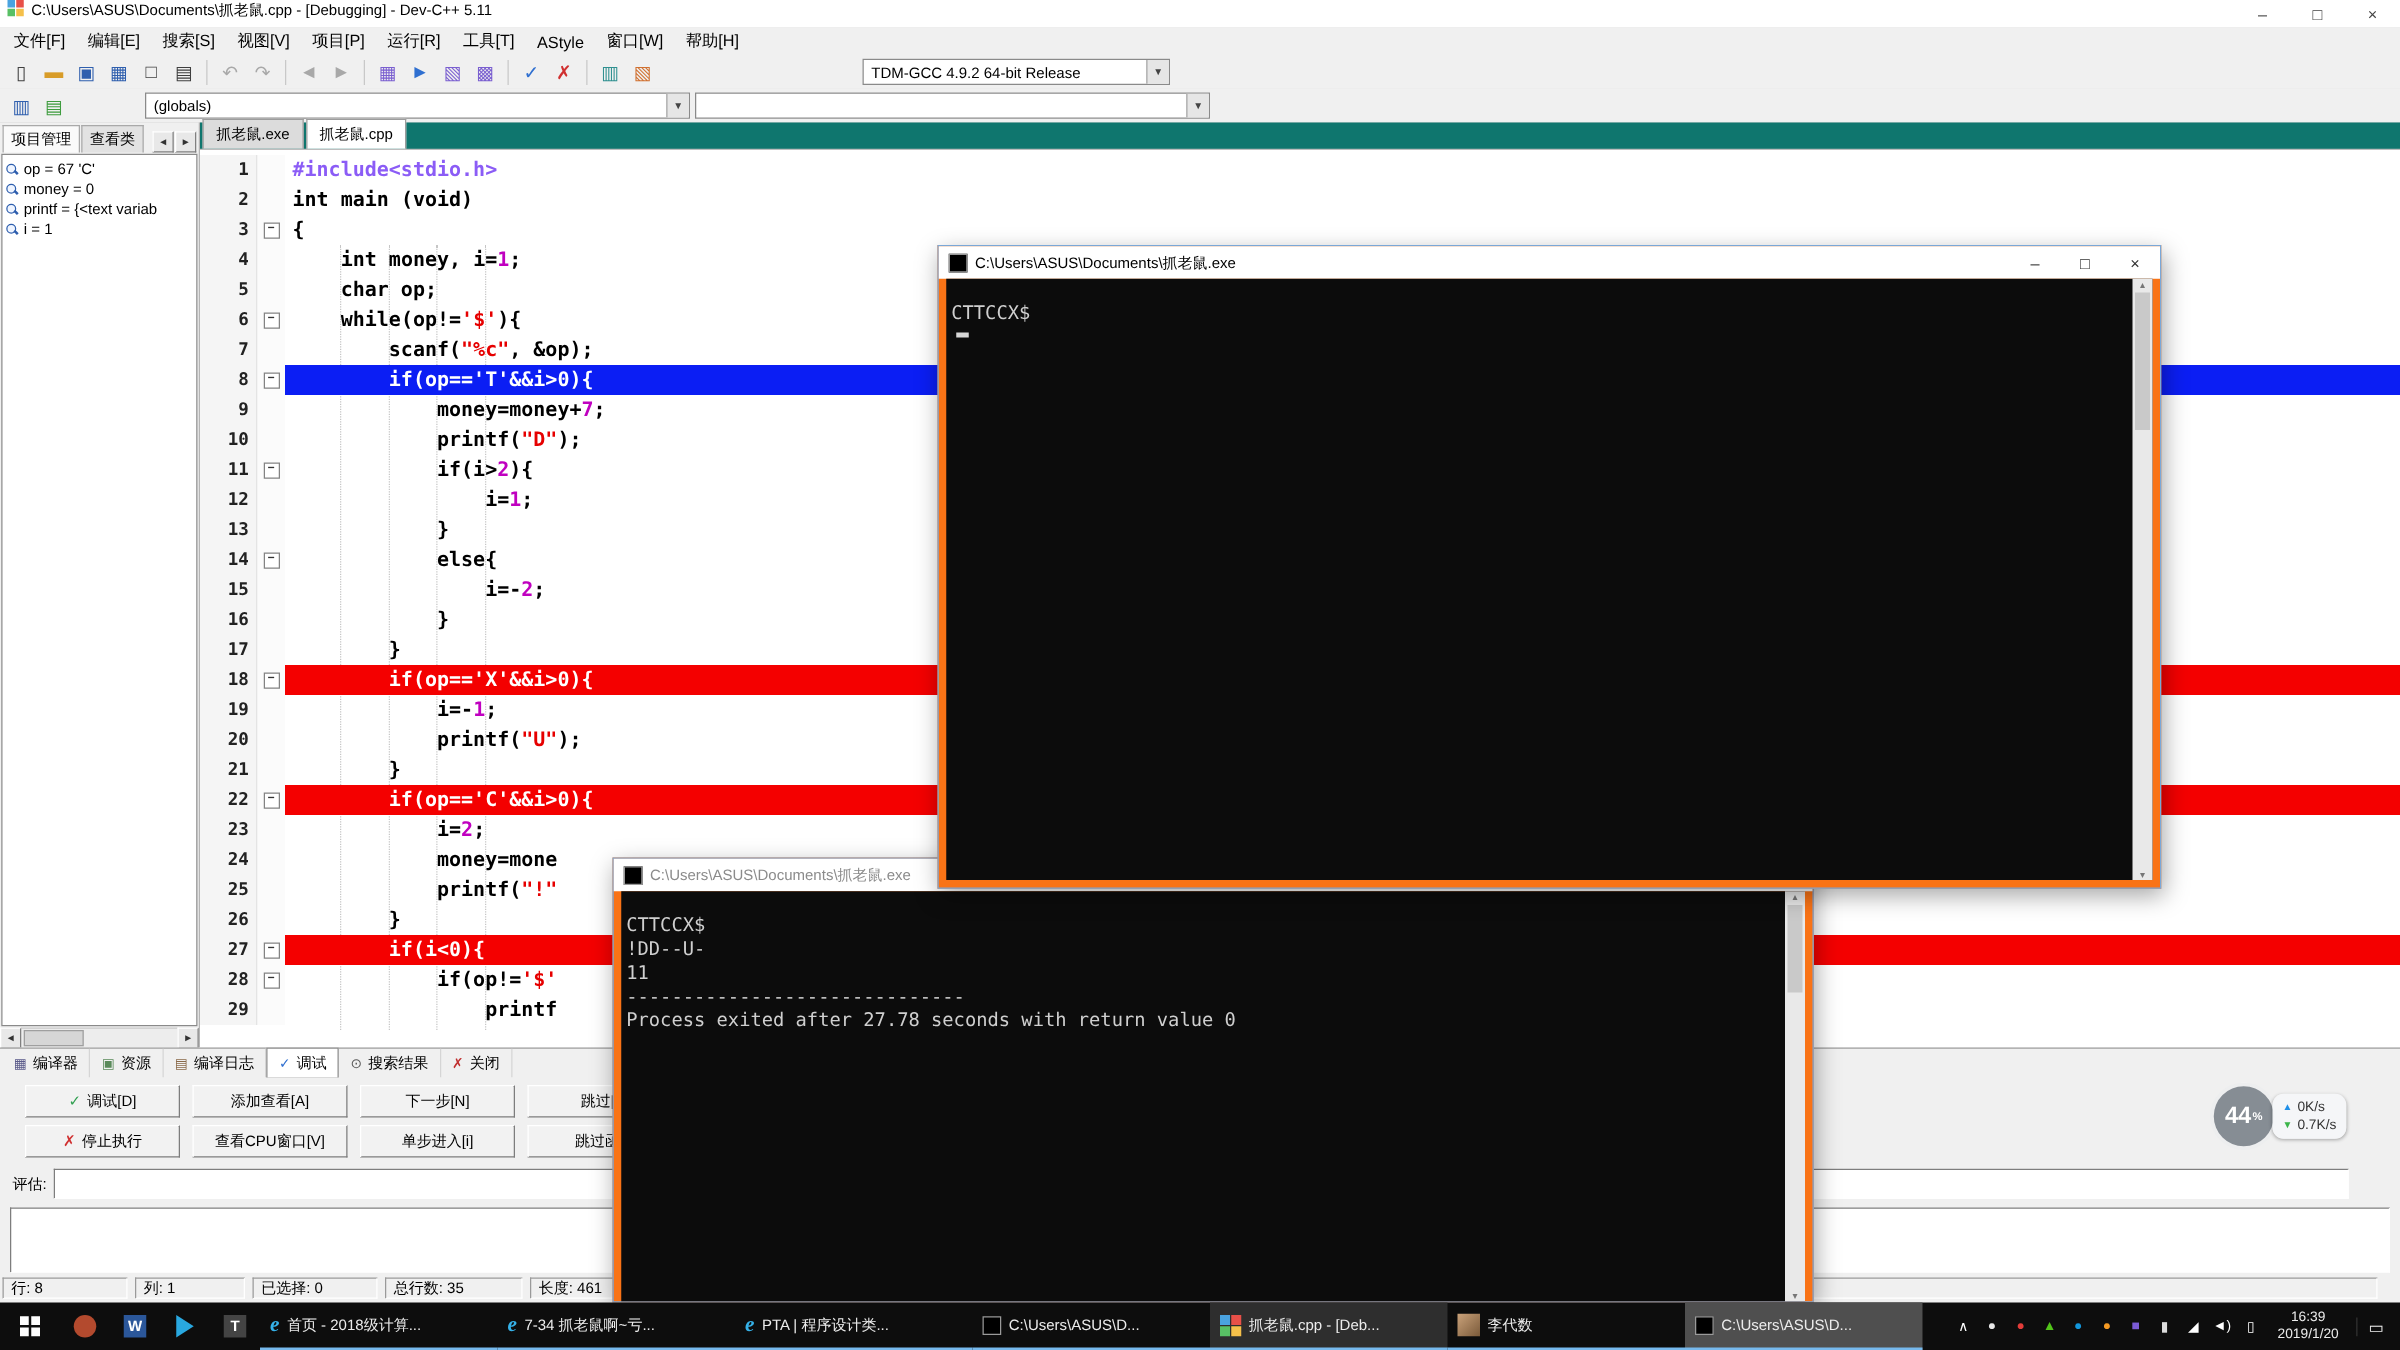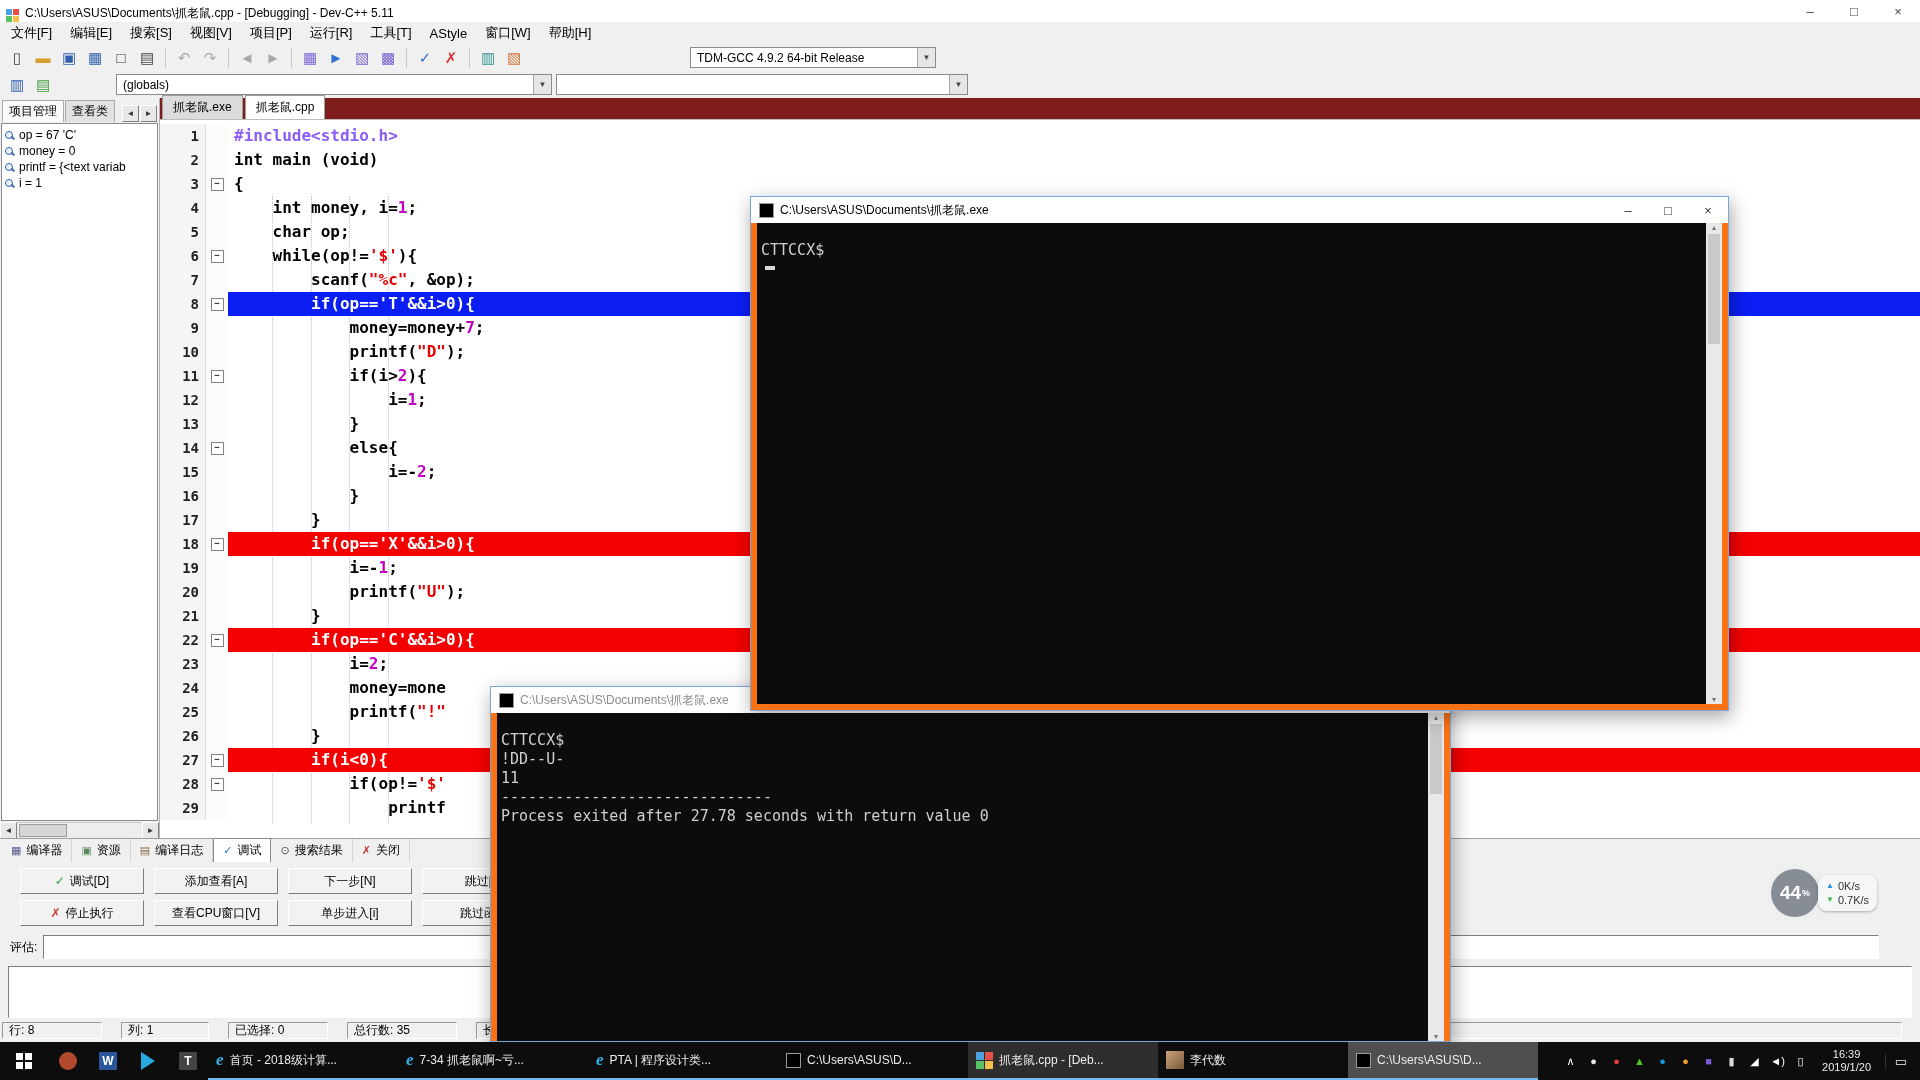--- a/index.html
+++ b/index.html
@@ -1,20 +1,20 @@
 <!DOCTYPE html>
 <html><head>
 <meta charset="utf-8">
 <style>
   html,body{margin:0;padding:0;background:#000;}
   .screen{position:relative;width:1920px;height:1080px;overflow:hidden;background:#f0f0f0;
           font-family:"Liberation Sans",sans-serif;color:#000;}
   
   .titlebar{position:absolute;left:0;top:0;right:0;height:22px;background:#ffffff;
-            border-bottom:1px solid #dcdcdc;display:flex;align-items:flex-end;padding-left:6px;font-size:12px;}
+            border-bottom:1px solid #dcdcdc;display:flex;align-items:flex-start;padding-left:6px;font-size:12px;}
   .appicon{display:grid;grid-template-columns:6px 6px;grid-gap:1px;margin-right:6px;}
   .appicon i{width:6px;height:6px;display:block;}
   .appicon i:nth-child(1){background:#4aa3e0}.appicon i:nth-child(2){background:#e85048}
   .appicon i:nth-child(3){background:#58c065}.appicon i:nth-child(4){background:#f5c04a}
   .wbtns{margin-left:auto;display:flex;height:100%;}
   .wbtn{width:44px;display:flex;align-items:center;justify-content:center;font-size:13px;color:#444;}
   
   .menubar{position:absolute;left:0;top:22px;right:0;height:22px;background:#f0f0f0;display:flex;
            align-items:center;font-size:13px;border-bottom:4px solid #ec4899;padding-left:2px;}
   .menuitem{padding:0 9px;}
@@ -44,21 +44,21 @@
   .lp-list{flex:1;background:#fff;border:1px solid #8a8a8a;margin:1px;font-size:12px;padding:3px 2px;overflow:hidden;}
   .watch{display:flex;align-items:center;gap:4px;height:16px;white-space:nowrap;}
   .mag{width:11px;height:11px;position:relative;flex:none;}
   .mag:before{content:"";position:absolute;left:1px;top:1px;width:6px;height:6px;border:1.5px solid #2f5fae;
               border-radius:50%;background:#eef4ff;}
   .mag:after{content:"";position:absolute;left:7px;top:7px;width:4px;height:1.5px;background:#2f5fae;
              transform:rotate(45deg);}
   .lp-hscroll{height:15px;background:#ededed;display:flex;align-items:center;border-top:1px solid #c9c9c9;}
   .lp-hthumb{width:46px;height:11px;background:#d6d6d6;border:1px solid #9f9f9f;margin-left:2px;}
   
-  .edtabs{position:absolute;left:160px;top:98px;right:0;height:22px;background:#7f1d1d;display:flex;
+  .edtabs{position:absolute;left:160px;top:98px;right:0;height:22px;background:#0f766e;display:flex;
           align-items:flex-end;padding-left:2px;border-bottom:1px solid #bdbdbd;box-sizing:border-box;}
   .edtab{font-size:12px;padding:3px 10px;border:1px solid #9c9c9c;border-bottom:none;background:#dcdcdc;margin-right:2px;}
   .edtab.active{background:#ffffff;}
   .editor{position:absolute;left:160px;top:120px;right:0;bottom:242px;background:#fff;overflow:hidden;
           font-family:"DejaVu Sans Mono",monospace;font-weight:bold;font-size:16px;padding-top:4px;box-sizing:border-box;}
   .guide{position:absolute;top:76px;height:628px;border-left:1px dotted #c6c6c6;z-index:0;}
   .line{display:flex;height:24px;line-height:24px;position:relative;z-index:1;}
   .ln{width:46px;flex:none;text-align:right;padding-right:6px;background:#f5f5f5;border-right:1px solid #dedede;
       font-size:14px;color:#222;box-sizing:border-box;}
   .fold{width:22px;flex:none;background:#fbfbfb;display:flex;align-items:center;justify-content:center;}
@@ -79,21 +79,21 @@
   .debugpanel{position:absolute;left:0;right:0;top:862px;height:158px;background:#f0f0f0;}
   .dbgrow{display:flex;gap:10px;margin:6px 0 0 20px;}
   .dbtn{min-width:106px;height:24px;display:flex;align-items:center;justify-content:center;gap:5px;
         font-size:12px;background:#f2f2f2;border:1px solid;border-color:#fff #7d7d7d #7d7d7d #fff;padding:0 8px;}
   .dbtn .dico{font-size:12px;}
   .evalrow{display:flex;align-items:center;margin:9px 0 0 10px;font-size:12px;gap:6px;}
   .evalinput{width:1830px;height:20px;background:#fff;border:1px solid;border-color:#7d7d7d #fff #fff #7d7d7d;}
   .outputbox{margin:7px 8px 0 8px;height:50px;background:#fff;border:1px solid;border-color:#7d7d7d #fff #fff #7d7d7d;}
   
   .statusbar{position:absolute;left:0;right:16px;top:1020px;height:22px;background:#f0f0f0;display:flex;
-             gap:19px;padding:2px 2px 0 2px;font-size:12px;box-sizing:border-box;}
+             gap:6px;padding:2px 2px 0 2px;font-size:12px;box-sizing:border-box;}
   .sseg{border:1px solid;border-color:#9a9a9a #fff #fff #9a9a9a;display:flex;align-items:center;
         padding:0 6px;height:17px;box-sizing:border-box;white-space:nowrap;}
   
   .conwin{position:absolute;background:#f97316;border:1px solid #7aa7d7;
           box-shadow:2px 6px 18px rgba(0,0,0,.35);box-sizing:border-box;}
   #console-front{left:750px;top:196px;width:979px;height:515px;z-index:40;}
   #console-back{left:490px;top:686px;width:961px;height:356px;z-index:30;}
   .contitle{height:26px;display:flex;align-items:center;padding-left:8px;font-size:12px;gap:6px;background:#fff;}
   .cmdico{width:15px;height:15px;background:#000;border:1px solid #9a9a9a;flex:none;box-sizing:border-box;}
   #console-back .contitle .t{color:#8b8b8b;}

